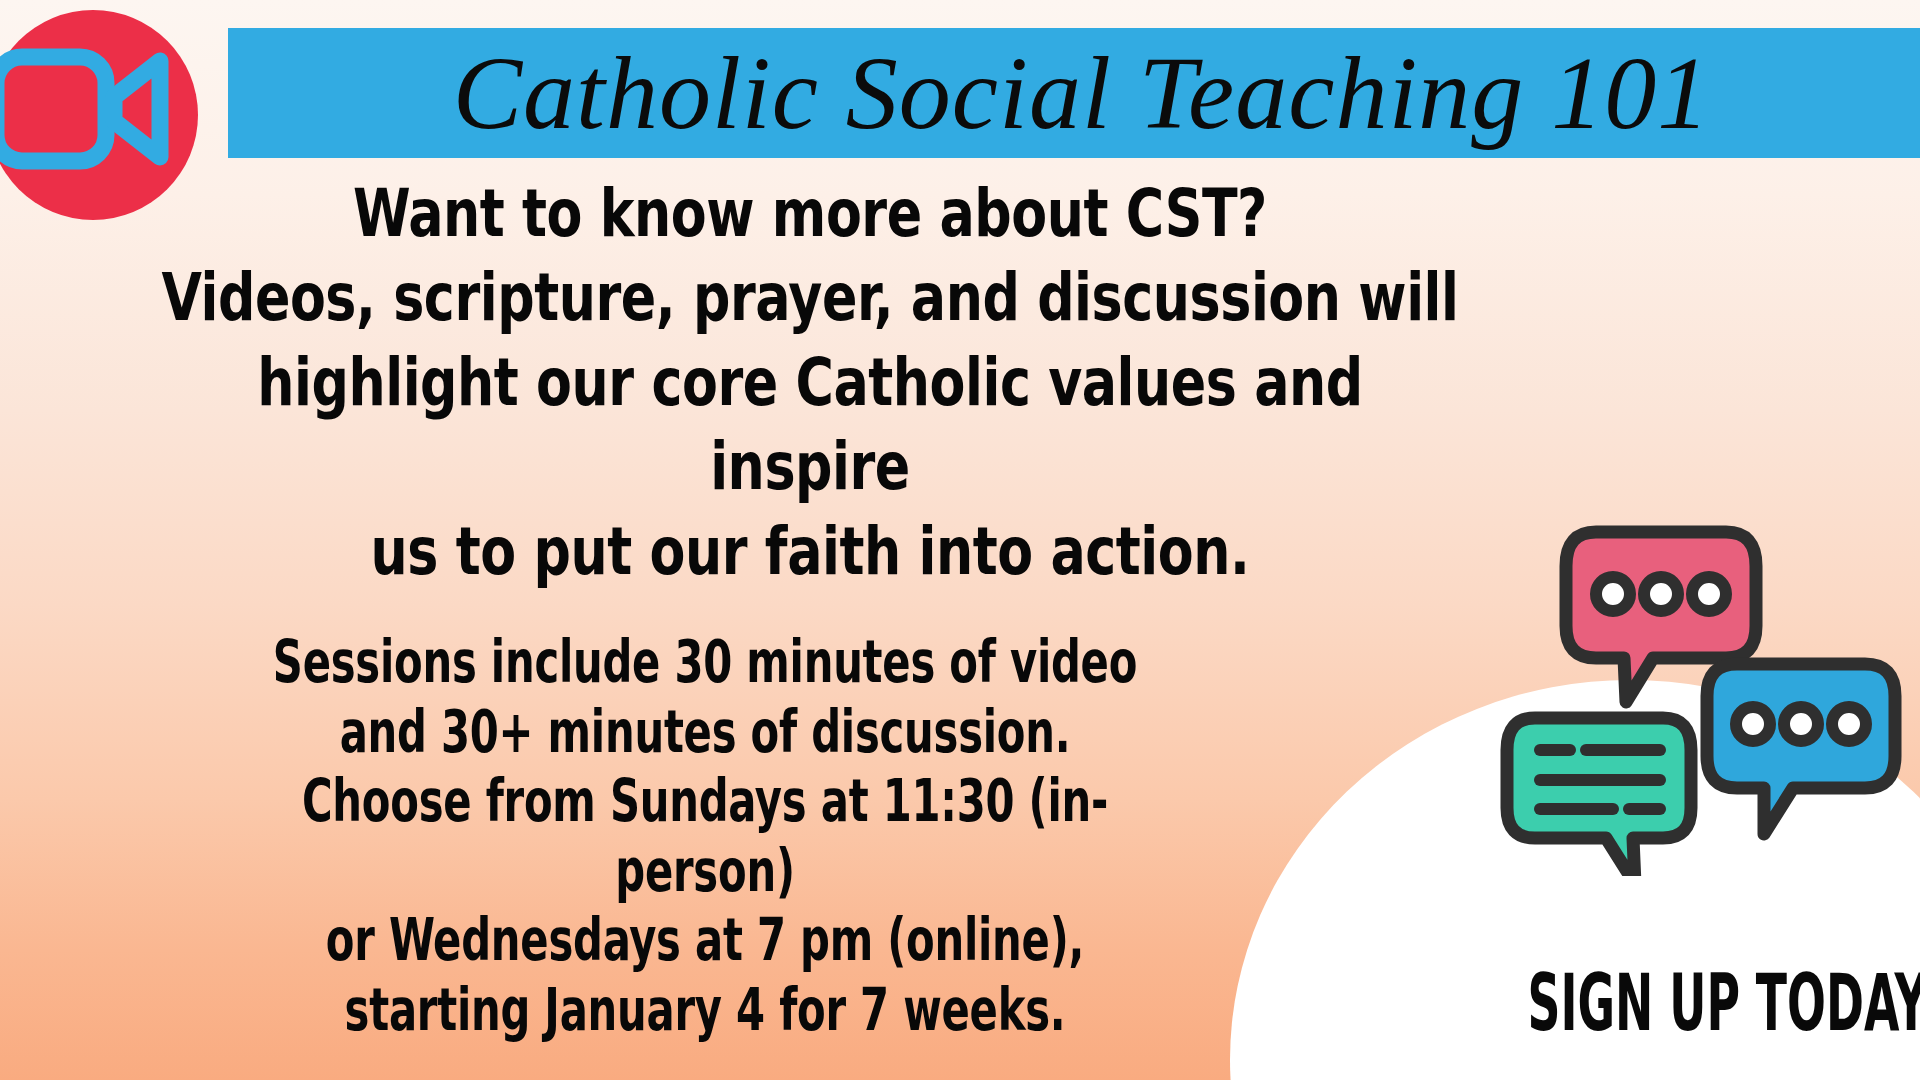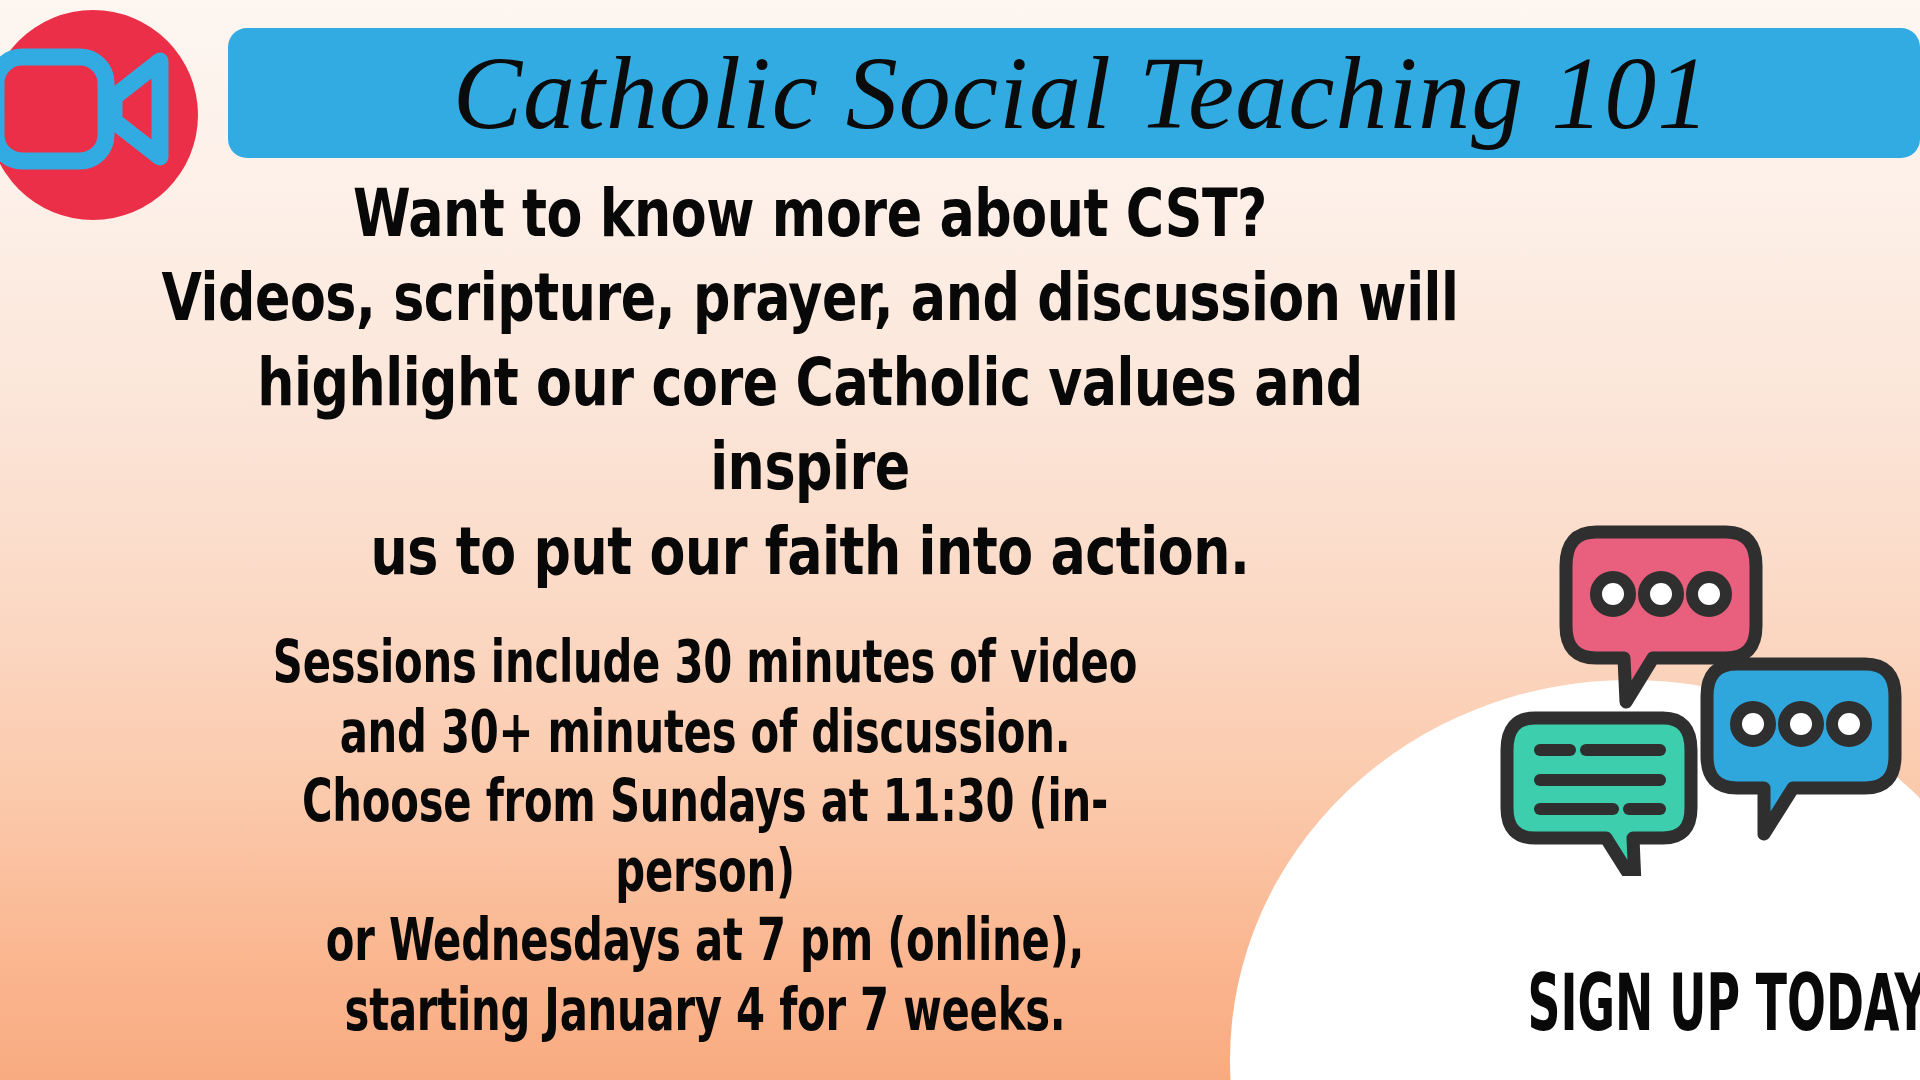--- a/index.html
+++ b/index.html
@@ -36,21 +36,20 @@
     top: 28px;
     width: 1692px;
     height: 130px;
     background: #32abe2;
     display: flex;
     align-items: center;
     justify-content: center;
     box-sizing: border-box;
     padding-left: 40px;
     padding-right: 25px;
-    border-radius: 19px;
   }
   .title-text {
     font-family: "Liberation Serif", "DejaVu Serif", serif;
     font-style: italic;
     font-weight: 400;
     font-size: 104px;
     line-height: 1;
     color: #0b0b0b;
     letter-spacing: 1px;
     white-space: nowrap;

